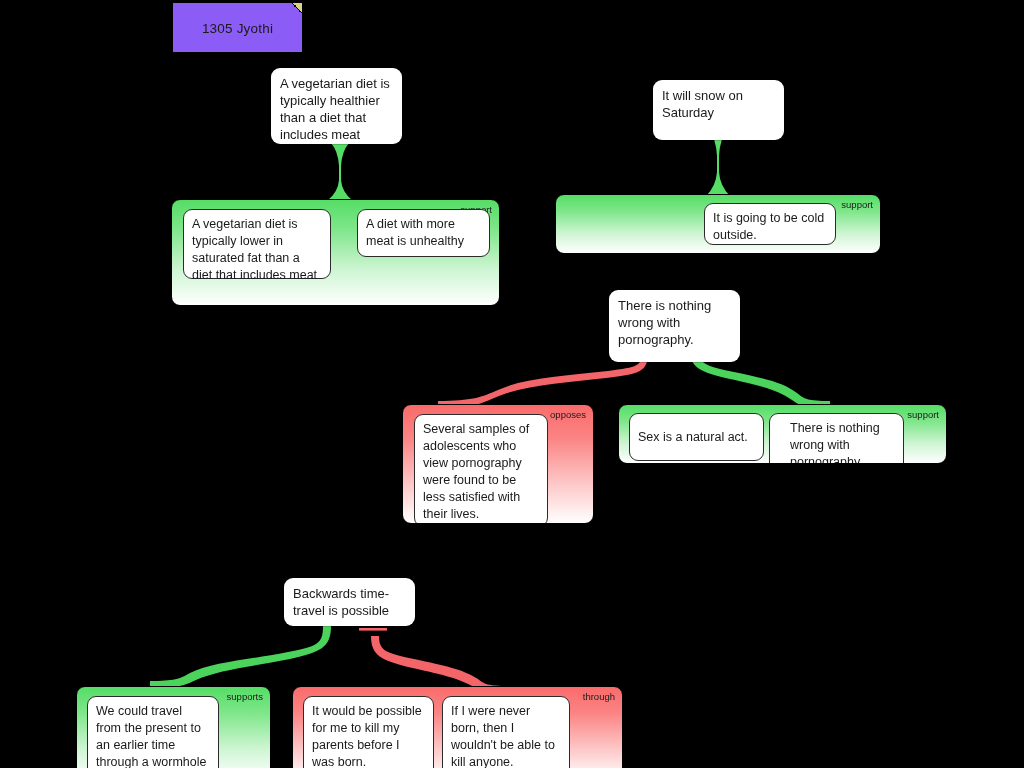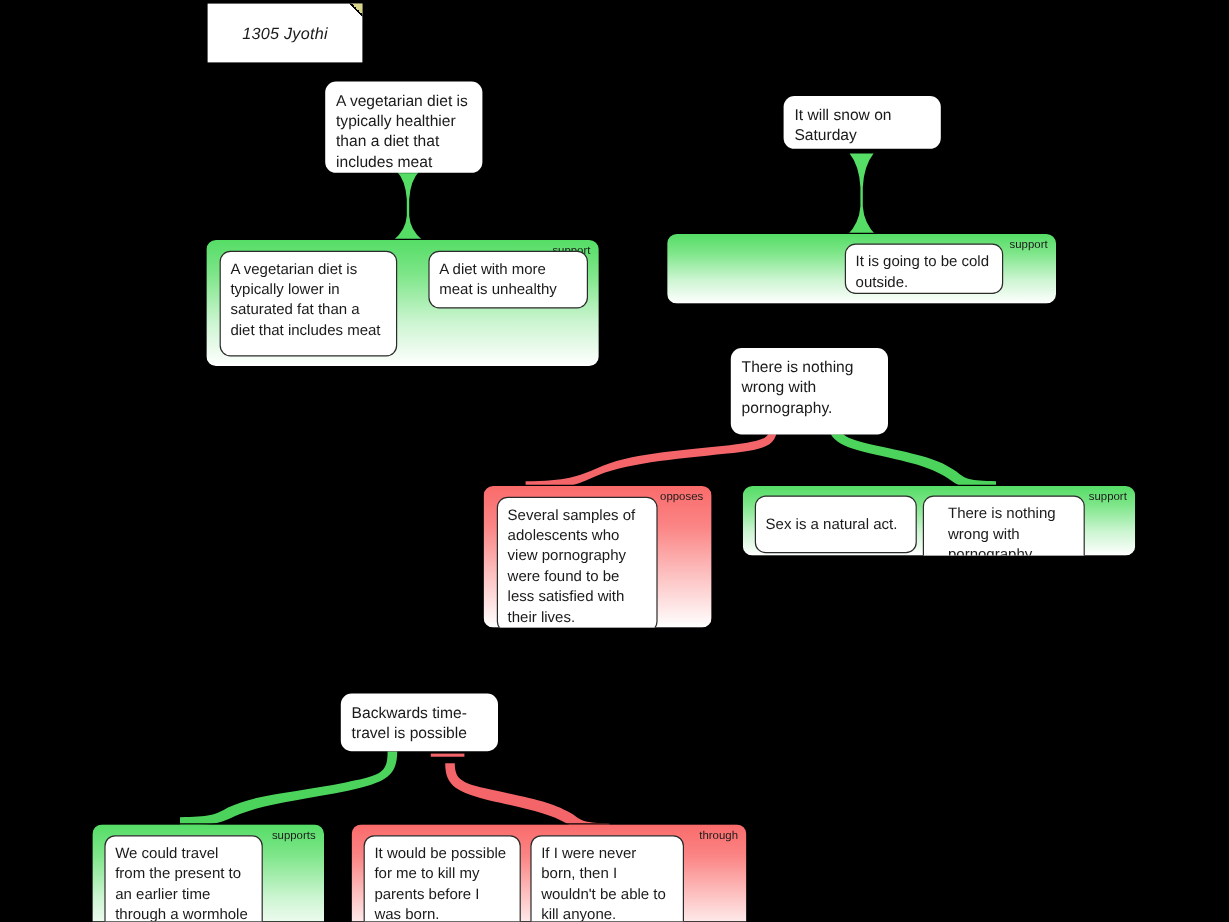--- a/index.html
+++ b/index.html
@@ -12,23 +12,22 @@
     width: 1024px;
     height: 768px;
     background: #000000;
     overflow: hidden;
     font-family: "Liberation Sans", sans-serif;
   }
 
   
   .sticky {
     position: absolute;
-    background: #ffffff;
+    background: #8b5cf6;
     box-shadow: 4px 4px 0 rgba(0,0,0,0.55);
-    font-style: italic;
   }
   .sticky .fold {
     position: absolute;
     top: 0;
     right: 0;
     width: 11px;
     height: 11px;
     background: linear-gradient(225deg, #000 0 50%, transparent 50% 100%);
   }
   .sticky .fold::after {
@@ -167,25 +166,25 @@
 
   <div class="sticky" style="left:173px; top:3px; width:129px; height:49px;">
     <div class="fold"></div>
     <div class="sticky-label">1305 Jyothi</div>
   </div>
 
   <div class="claim" style="left:271px; top:68px; width:131px; height:76px;">A vegetarian diet is typically healthier than a diet that includes meat</div>
 
   <div class="group support" style="left:171px; top:199px; width:329px; height:107px;">
     <div class="group-label">support</div>
-    <div class="premise" style="left:11px; top:9px; width:148px; height:88px;">A vegetarian diet is typically lower in saturated fat than a diet that includes meat</div>
+    <div class="premise" style="left:11px; top:9px; width:148px; height:70px;">A vegetarian diet is typically lower in saturated fat than a diet that includes meat</div>
     <div class="premise" style="left:149px; top:9px; width:133px; height:48px;margin-left:36px;">A diet with more meat is unhealthy</div>
   </div>
 
-  <div class="claim" style="left:653px; top:80px; width:131px; height:44px;">It will snow on Saturday</div>
+  <div class="claim" style="left:653px; top:80px; width:131px; height:60px;">It will snow on Saturday</div>
 
   <div class="group support" style="left:555px; top:194px; width:326px; height:60px;">
     <div class="group-label">support</div>
     <div class="premise" style="left:148px; top:8px; width:132px; height:42px;">It is going to be cold outside.</div>
   </div>
 
   <div class="claim" style="left:609px; top:290px; width:131px; height:72px;">There is nothing wrong with pornography.</div>
 
   <div class="group oppose" style="left:402px; top:404px; width:192px; height:120px;">
     <div class="group-label">opposes</div>

